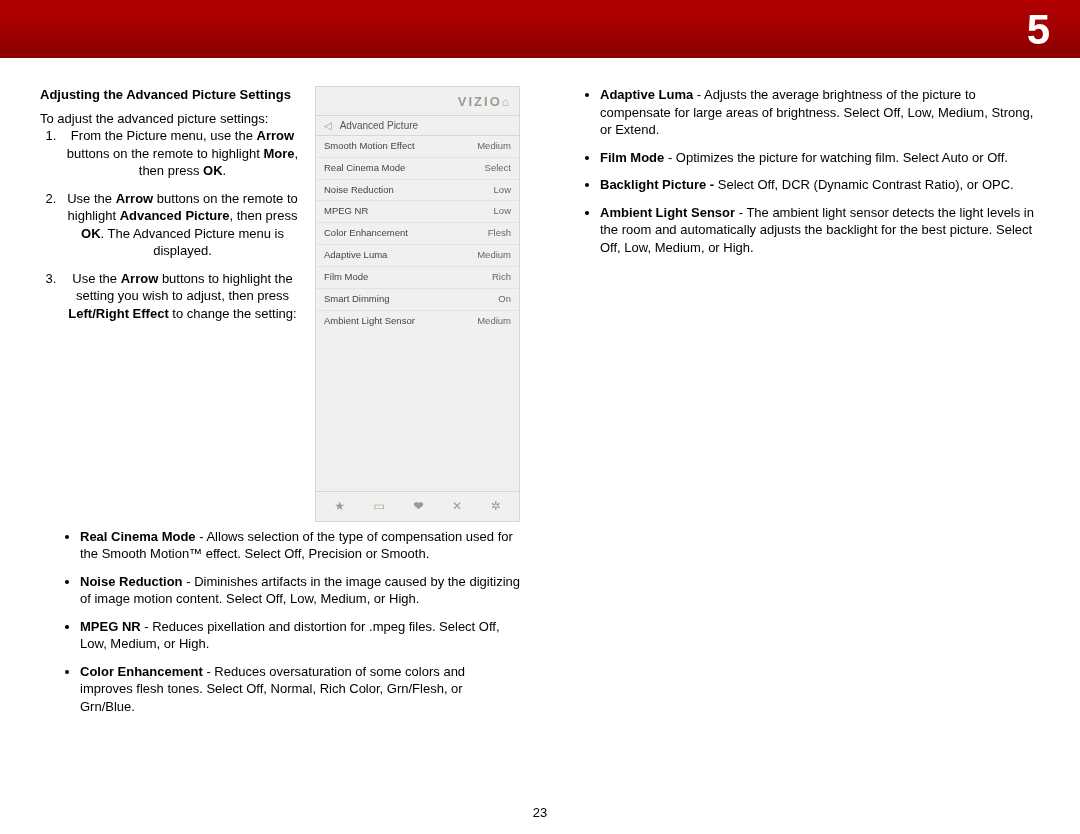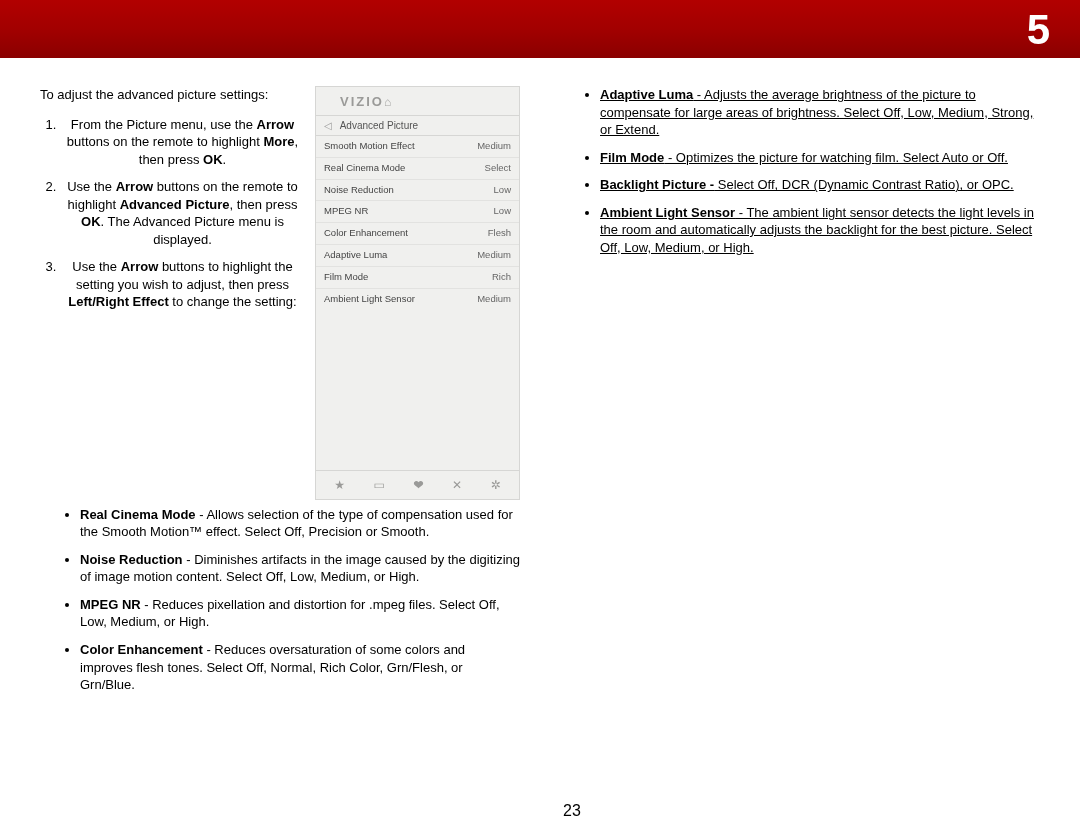--- a/index.html
+++ b/index.html
@@ -33,39 +33,39 @@
   }
   .col {
     flex: 1;
     line-height: 1.35;
     font-size: 13px;
   }
   .heading {
     font-weight: bold;
     margin-bottom: 6px;
   }
-  .intro { margin-bottom: 12px; }
+  .intro { }
   ol.steps { list-style: decimal; padding-left: 20px; text-align: center; }
   ol.steps > li { margin-bottom: 10px; }
   ul.bullets { list-style: disc; padding-left: 20px; }
   ul.bullets > li { margin-bottom: 10px; }
   .step1-wrap { position: relative; }
   .tv-figure {
     float: right;
     width: 205px;
     margin-left: 10px;
     margin-bottom: 6px;
     background: #f0f0ee;
     border: 1px solid #d6d6d4;
   }
   .tv-header {
     display: flex;
-    justify-content: flex-start;
+    justify-content: flex-end;
     align-items: center;
-    padding: 6px 10px 4px 24px;
+    padding: 6px 10px 4px 10px;
   }
   .vizio-logo {
     font-family: Arial, sans-serif;
     font-weight: bold;
     letter-spacing: 2px;
     color: #9a9a98;
     font-size: 13px;
   }
   .home-icon { color: #a8a8a6; font-size: 12px; }
   .tv-title-row {
@@ -96,22 +96,21 @@
     justify-content: space-around;
     padding: 6px 4px;
     color: #9a9a98;
     font-size: 12px;
   }
   .page-number {
     position: absolute;
     bottom: 14px;
     left: 50%;
     transform: translateX(-50%);
-    font-size: 16px;
-    margin-left: 32px;
+    font-size: 13px;
   }
 </style>
 </head>
 <body>
 
 <div class="red-bar">
   <div class="chapter-number">5</div>
 </div>
 
 <div class="page">
@@ -149,56 +148,61 @@
               <span>Color Enhancement</span>
               <span class="tv-value">Flesh</span>
             </div>
           <div class="tv-row">
               <span>Adaptive Luma</span>
               <span class="tv-value">Medium</span>
             </div>
           <div class="tv-row">
               <span>Film Mode</span>
               <span class="tv-value">Rich</span>
+            </div>
+          <div class="tv-row">
+              <span>Smart Dimming</span>
+              <span class="tv-value">On</span>
             </div>
           <div class="tv-row">
               <span>Ambient Light Sensor</span>
               <span class="tv-value">Medium</span>
             </div>
         </div>
         <div class="tv-spacer"></div>
         <div class="tv-footer">
           <span>★</span>
           <span>▭</span>
           <span><b>❤</b></span>
           <span>✕</span>
           <span>✲</span>
         </div>
       </div>
 
+      <div class="heading">Adjusting the Advanced Picture Settings</div>
       <div class="intro">To adjust the advanced picture settings:</div>
 
       <ol class="steps">
         <li>From the Picture menu, use the <b>Arrow</b> buttons on the remote to highlight <b>More</b>, then press <b>OK</b>.</li>
         <li>Use the <b>Arrow</b> buttons on the remote to highlight <b>Advanced Picture</b>, then press <b>OK</b>. The Advanced Picture menu is displayed.</li>
         <li>Use the <b>Arrow</b> buttons to highlight the setting you wish to adjust, then press <b>Left/Right Effect</b> to change the setting:</li>
       </ol>
 
       <div style="clear:both;"></div>
       <ul class="bullets" style="padding-left:40px;">
         <li><b>Real Cinema Mode</b> - Allows selection of the type of compensation used for the Smooth Motion™ effect. Select Off, Precision or Smooth.</li>
         <li><b>Noise Reduction</b> - Diminishes artifacts in the image caused by the digitizing of image motion content. Select Off, Low, Medium, or High.</li>
         <li><b>MPEG NR</b> - Reduces pixellation and distortion for .mpeg files. Select Off, Low, Medium, or High.</li>
         <li><b>Color Enhancement</b> - Reduces oversaturation of some colors and improves flesh tones. Select Off, Normal, Rich Color, Grn/Flesh, or Grn/Blue.</li>
       </ul>
     </div>
   </div>
 
   <div class="col">
-    <ul class="bullets" style="padding-left:40px;text-decoration:underline;">
+    <ul class="bullets" style="padding-left:40px;">
       <li><b>Adaptive Luma</b> - Adjusts the average brightness of the picture to compensate for large areas of brightness. Select Off, Low, Medium, Strong, or Extend.</li>
       <li><b>Film Mode</b> - Optimizes the picture for watching film. Select Auto or Off.</li>
       <li><b>Backlight Picture -</b> Select Off, DCR (Dynamic Contrast Ratio), or OPC.</li>
       <li><b>Ambient Light Sensor</b> - The ambient light sensor detects the light levels in the room and automatically adjusts the backlight for the best picture. Select Off, Low, Medium, or High.</li>
     </ul>
   </div>
 
 </div>
 
 <div class="page-number">23</div>

